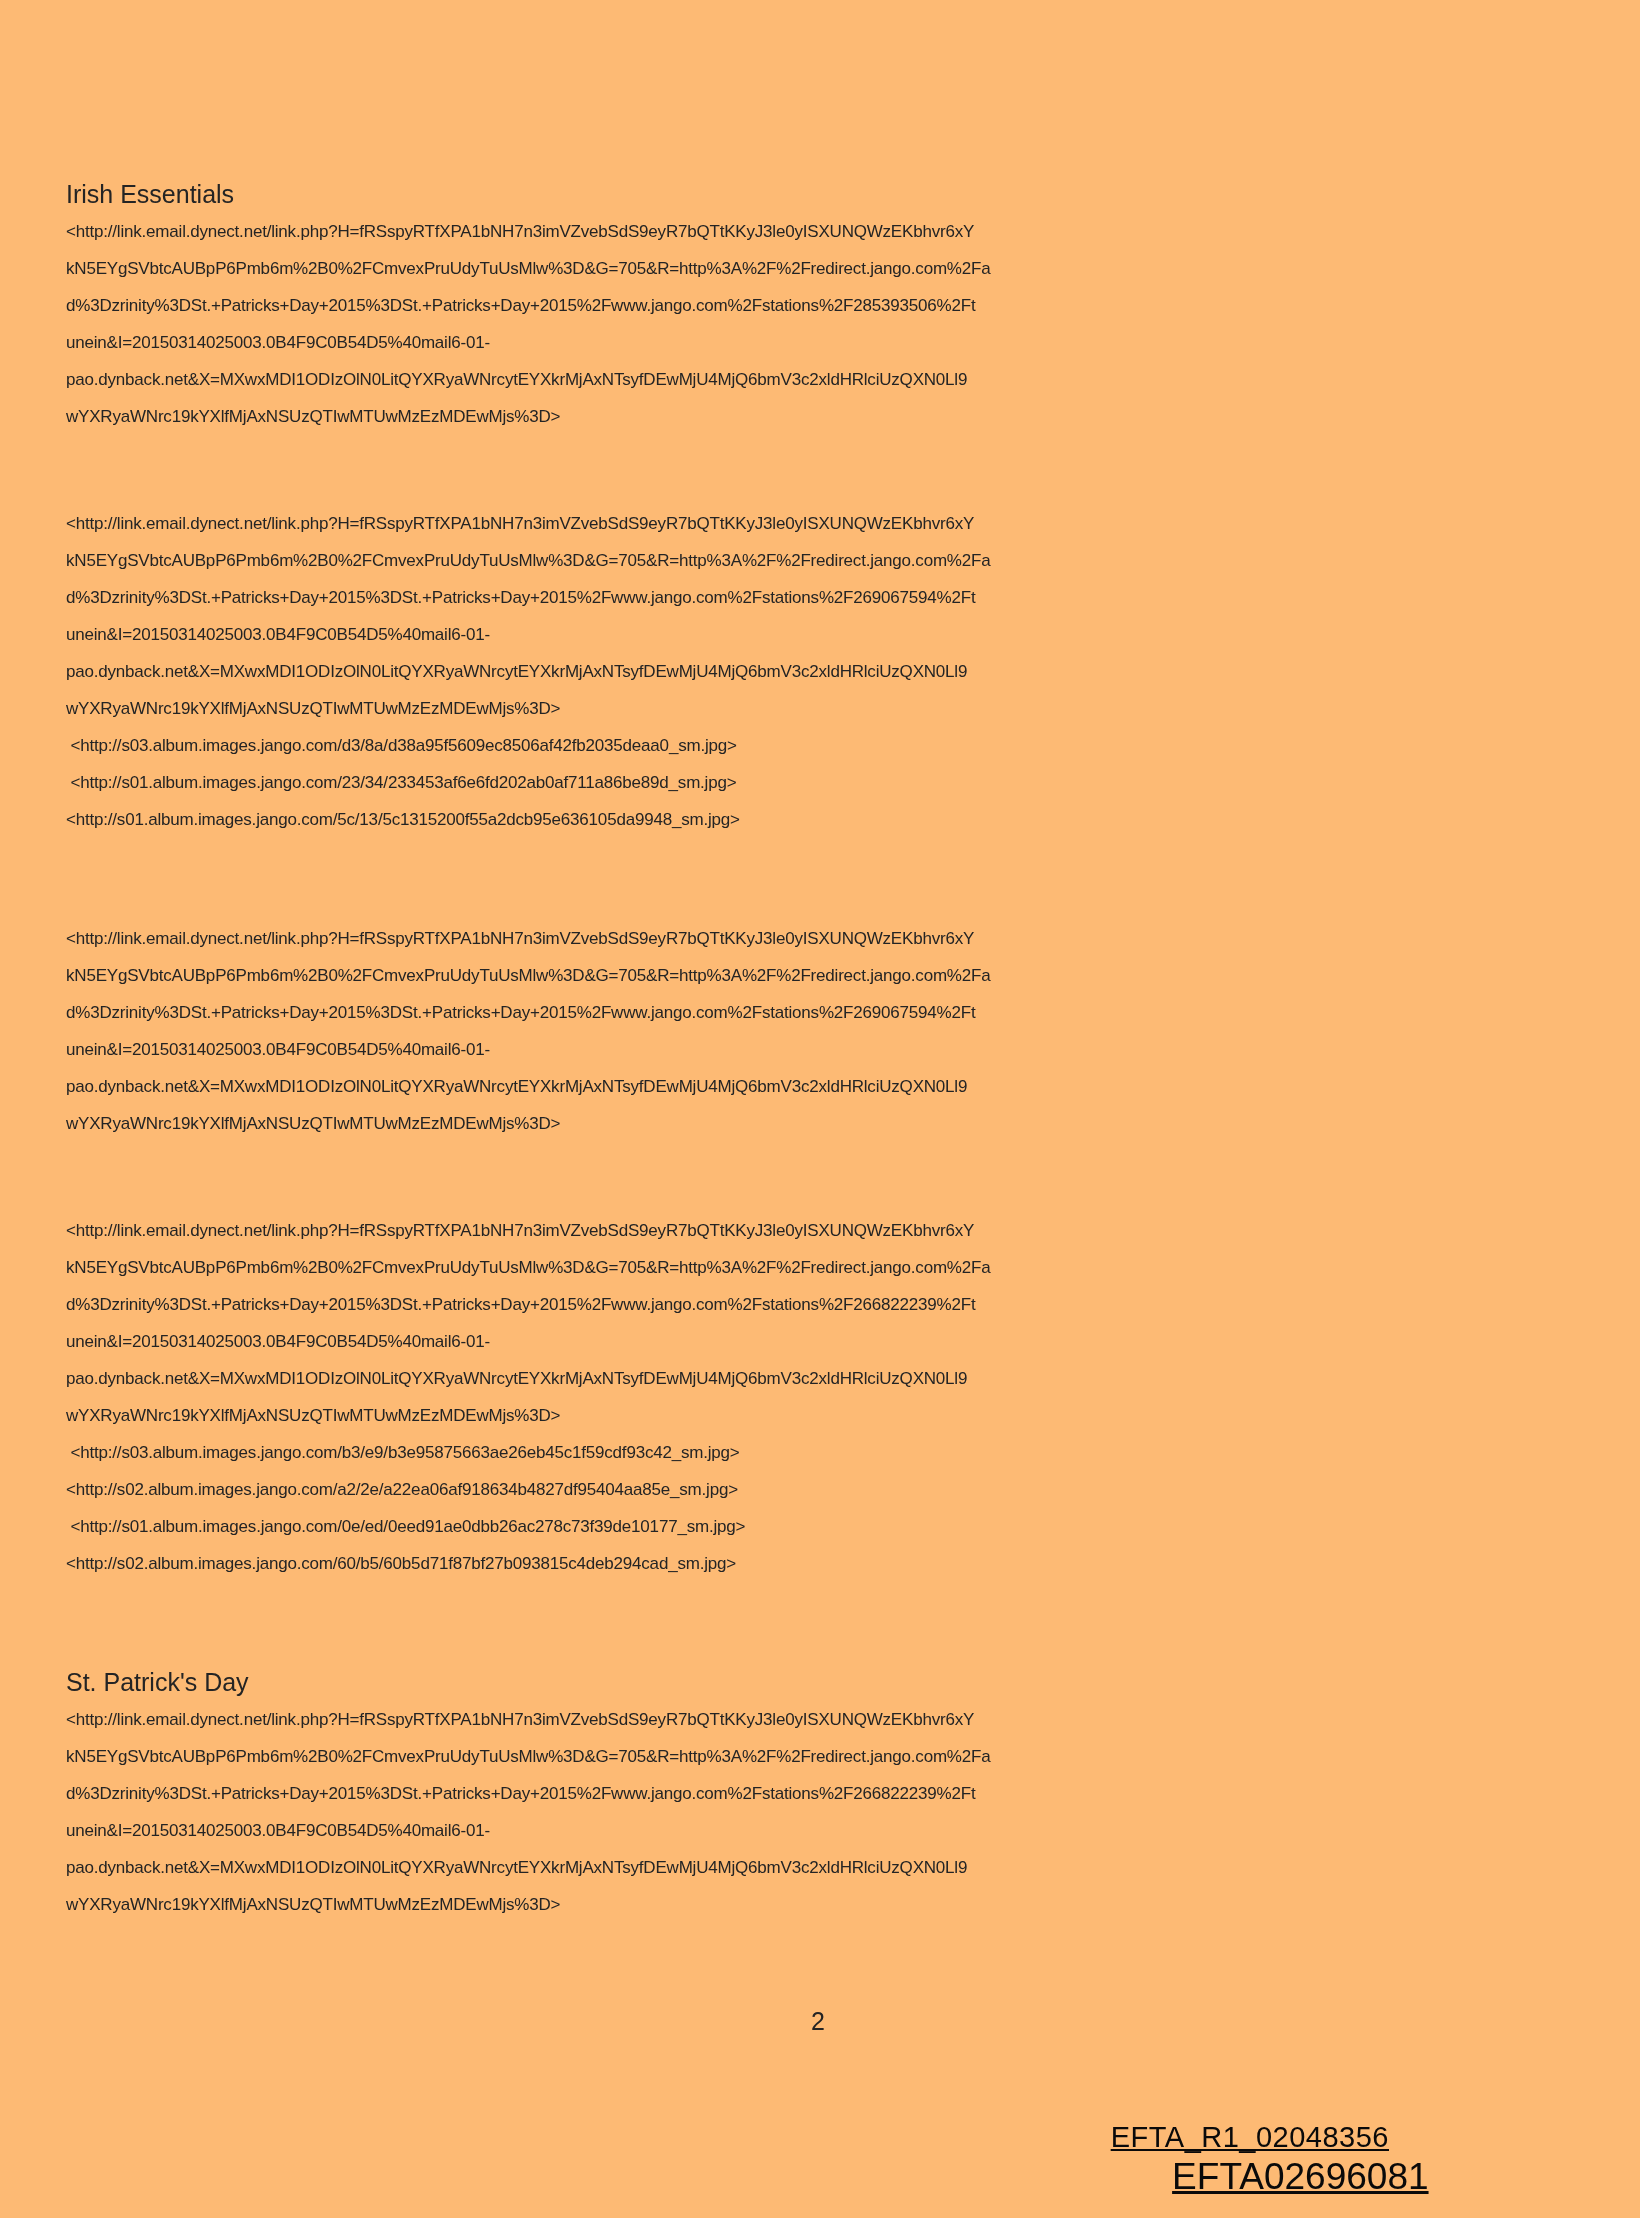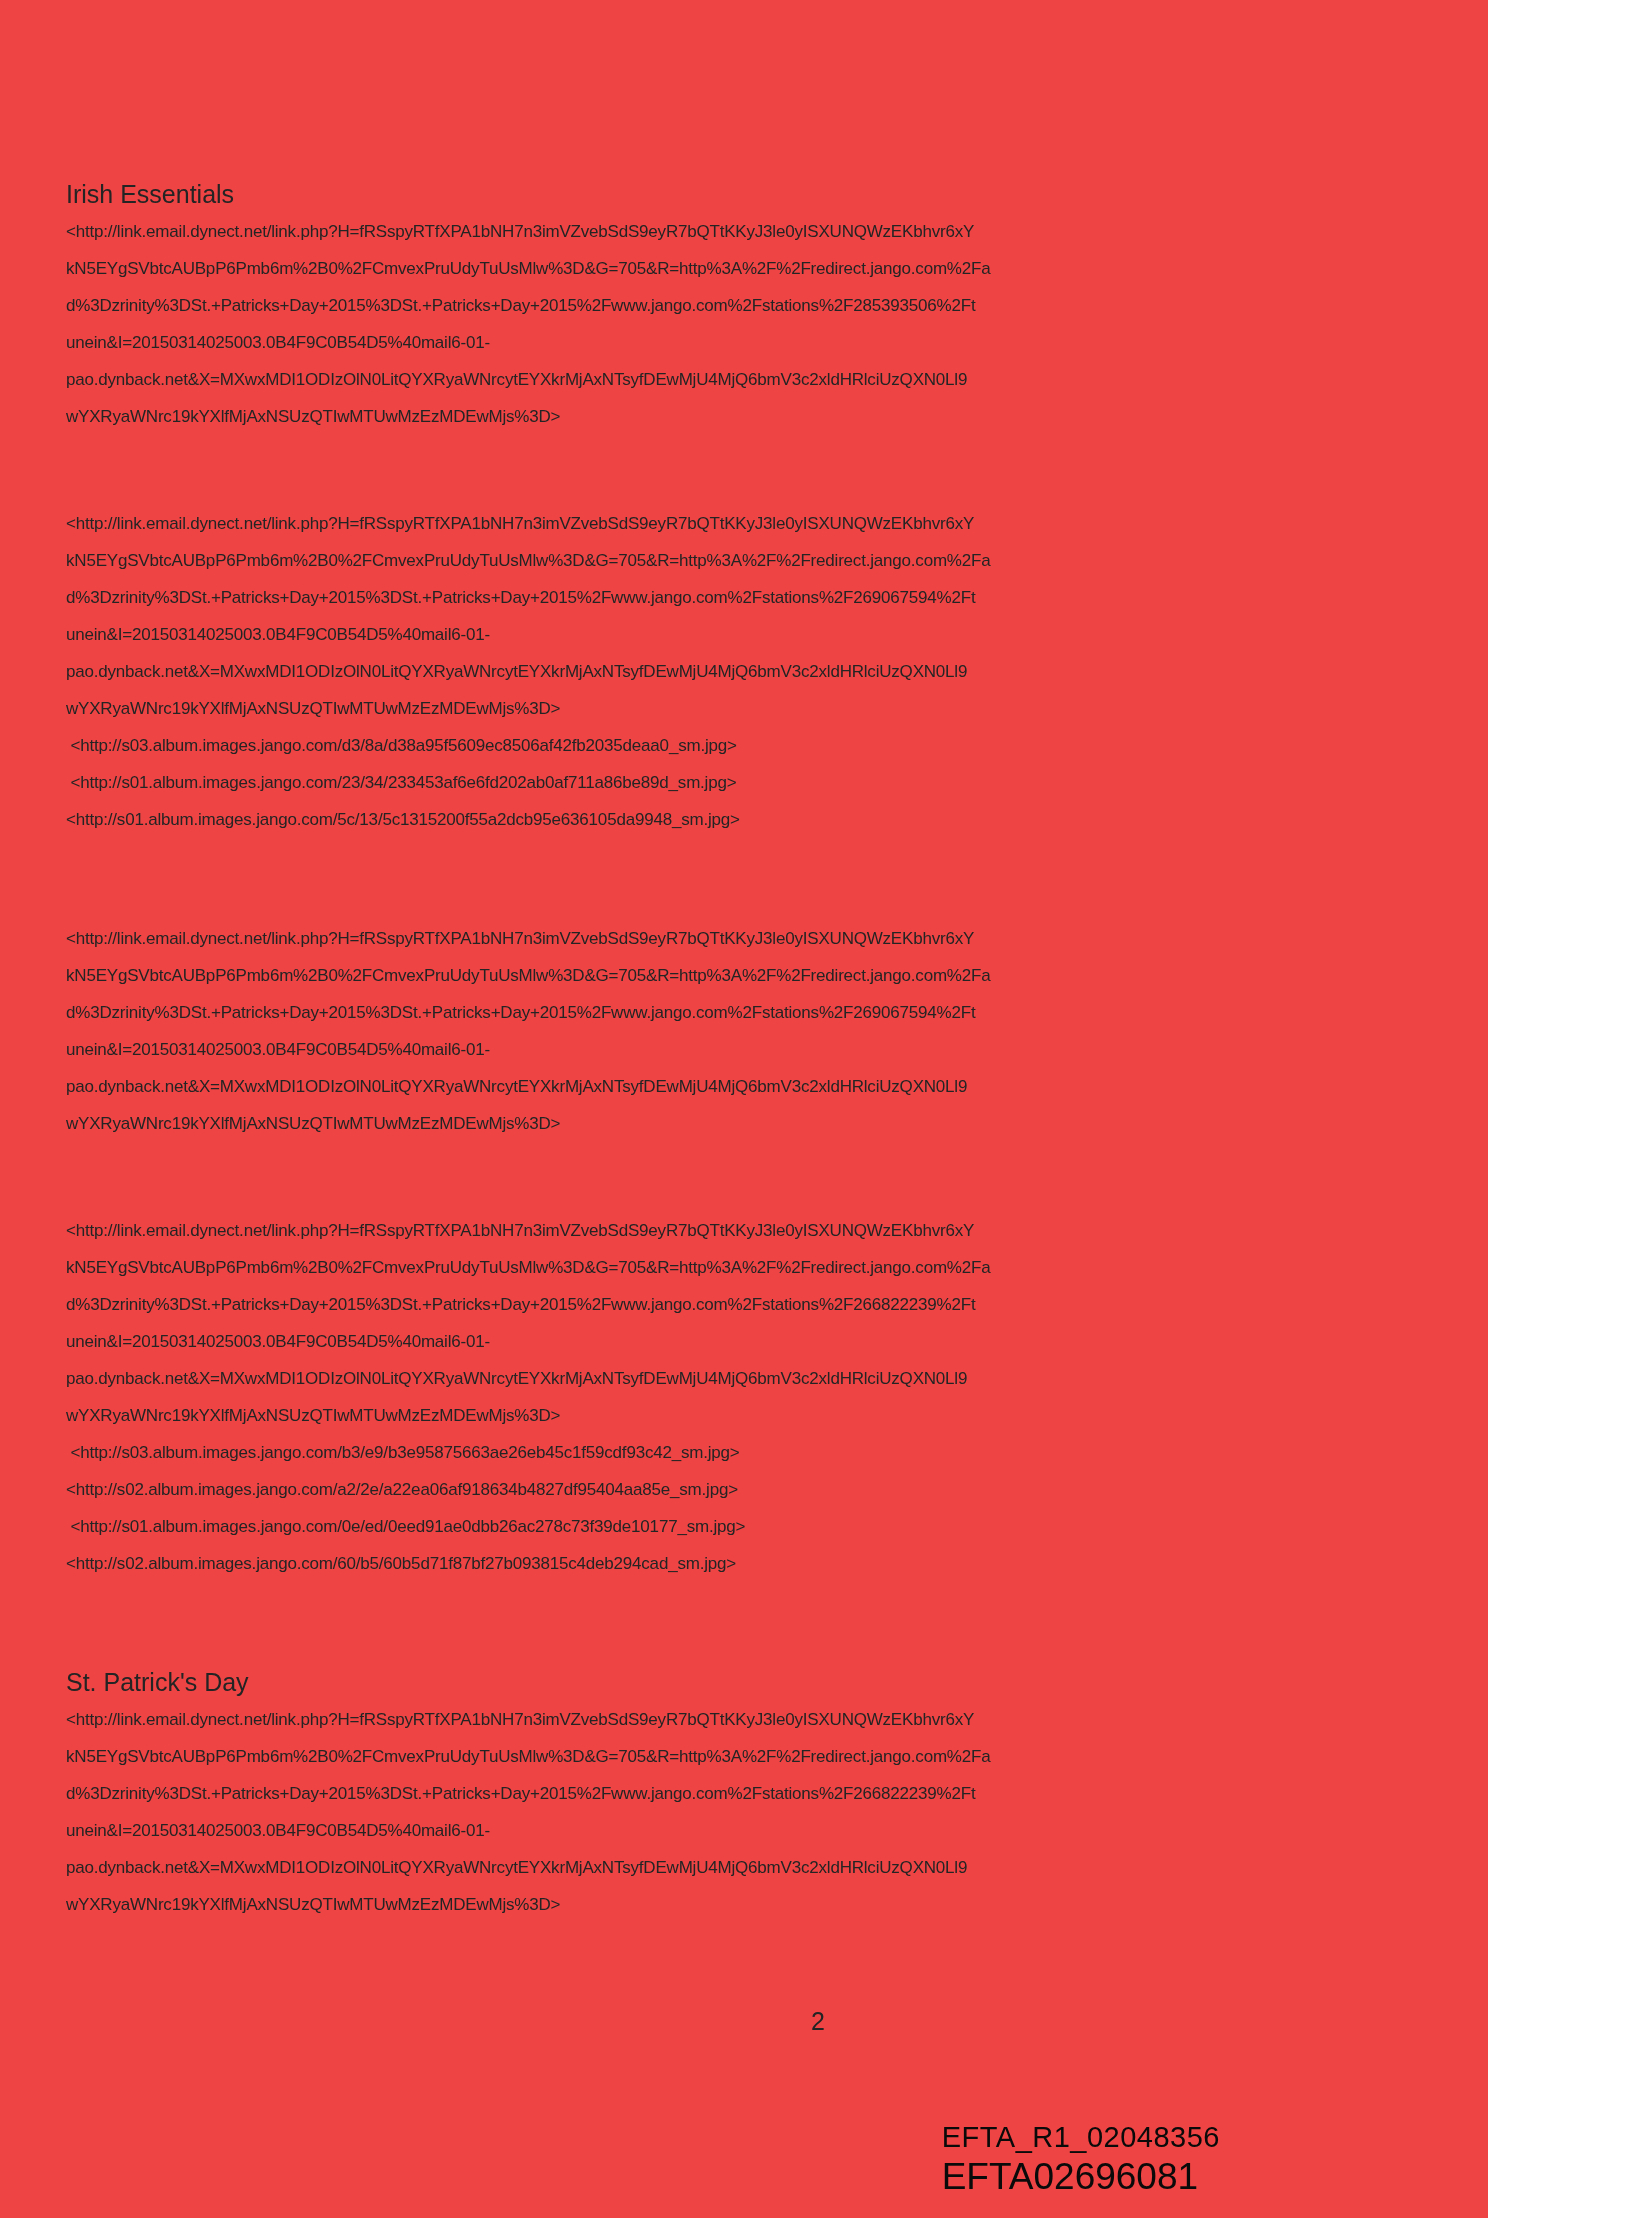--- a/index.html
+++ b/index.html
@@ -1,20 +1,20 @@
 <!DOCTYPE html>
 <html><head>
 <meta charset="utf-8">
 <style>
   html, body { margin: 0; padding: 0; background: #ffffff; }
   .page {
     position: relative;
-    width: 1488px;
+    width: 1640px;
     height: 2218px;
-    background: #ef4444;
+    background: #fdba74;
     font-family: "Liberation Sans", sans-serif;
     color: #242424;
     overflow: hidden;
   }
   .content {
     position: absolute;
     left: 66px;
     top: 176px;
     width: 1514px;
   }
@@ -38,24 +38,25 @@
   .doc-section:last-child { margin-bottom: 0; }
   .page-number {
     position: absolute;
     left: 811px;
     top: 2007px;
     font-size: 25px;
     color: #242424;
   }
   .bates {
     position: absolute;
-    right: 167px;
+    right: 150px;
     top: 2121px;
-    text-align: left;
+    text-align: center;
     color: #0a0a0a;
+    text-decoration: underline;
   }
   .bates-small {
     font-size: 29px;
     letter-spacing: 0.5px;
     margin-right: 101px;
     line-height: 33px;
   }
   .bates-large {
     font-size: 37px;
     line-height: 41px;

